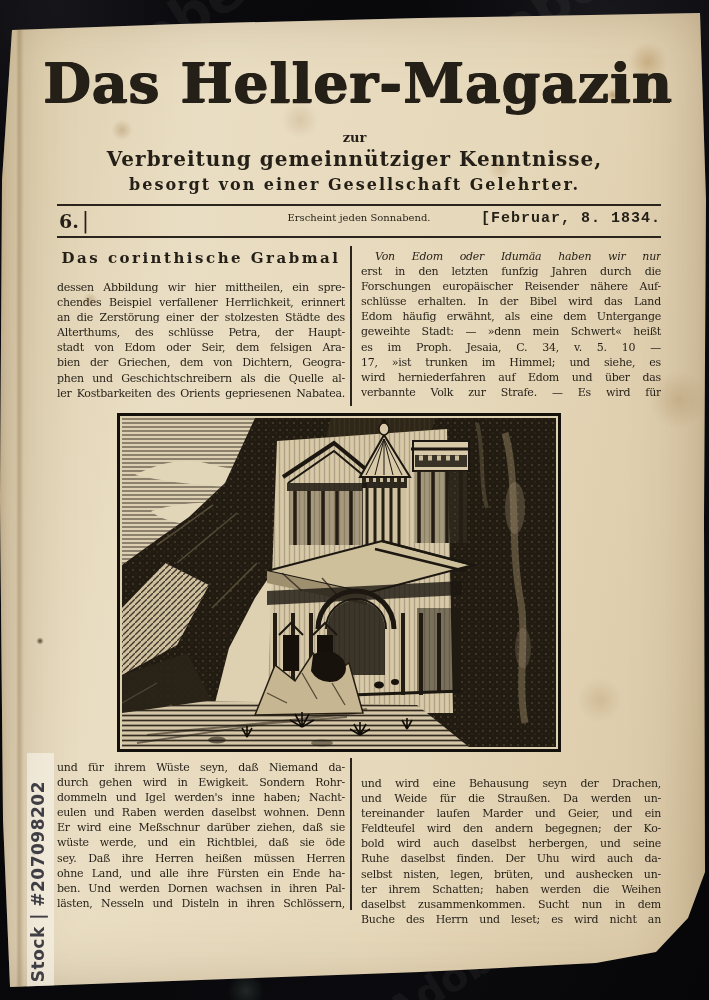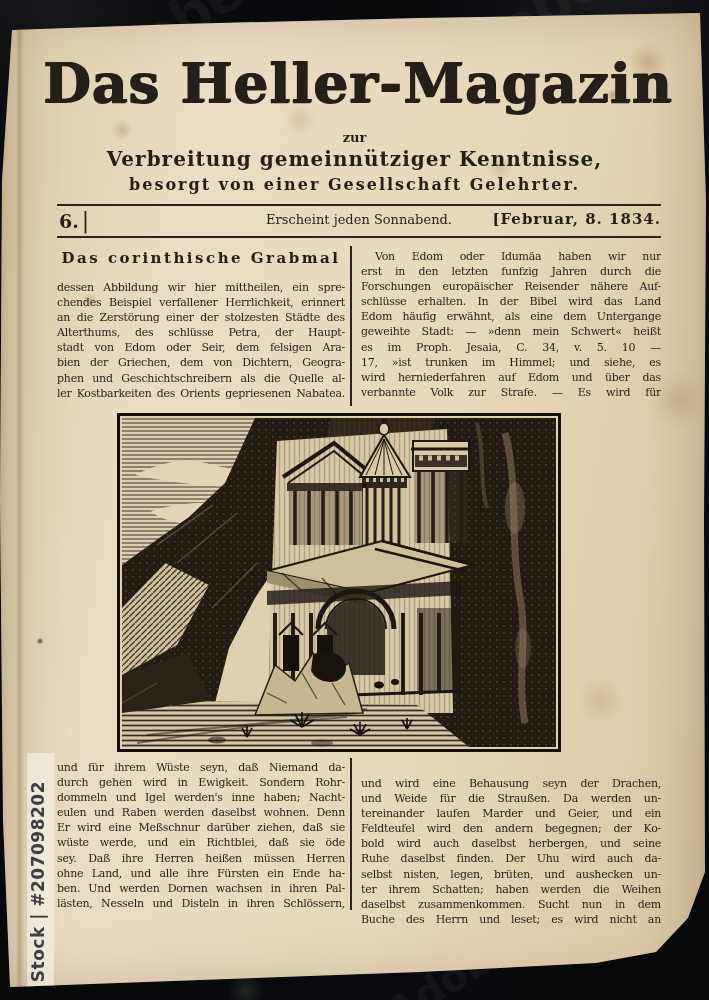--- a/index.html
+++ b/index.html
@@ -36,34 +36,34 @@
     font-size:55px;font-weight:bold;letter-spacing:1px;color:#241f17;
     text-shadow:1.3px 0 #241f17, 0 .6px #241f17;padding-left:12px;}
   .sub1{position:absolute;top:130px;left:0;right:0;text-align:center;font-size:13px;font-weight:bold;}
   .sub2{position:absolute;top:147px;left:0;right:0;text-align:center;font-size:20px;font-weight:bold;letter-spacing:1px;}
   .sub3{position:absolute;top:175px;left:0;right:0;text-align:center;font-size:16px;font-weight:bold;letter-spacing:2px;}
   .rule{position:absolute;left:57px;width:604px;height:1.7px;background:#2a241c;}
   .rule-top{top:204px;} .rule-mid{top:236px;}
   .issue-row{position:absolute;top:207px;left:57px;width:604px;height:28px;}
   .issue-no{position:absolute;left:2px;top:1px;font-size:19px;font-weight:bold;}
   .issue-bar{font-weight:400;font-size:22px;margin-left:3px;}
-  .sched{position:absolute;left:0;right:0;top:5px;text-align:center;font-size:13px;}
-  .date{position:absolute;right:0;top:3px;font-size:15px;font-weight:bold;letter-spacing:1px;}
+  .sched{position:absolute;left:0;right:0;top:5px;text-align:center;font-size:10px;}
+  .date{position:absolute;right:0;top:3px;font-size:15px;font-weight:bold;letter-spacing:1px;font-family:Liberation Mono, monospace;}
 
   .cols{position:absolute;left:57px;width:604px;}
   .cols.top{top:246px;height:164px;}
   .cols.bottom{top:758px;height:156px;}
   .col{position:absolute;top:0;}
   .col.left{left:0;width:288px;}
   .col.right{left:304px;width:300px;top:3px;}
   .divider{position:absolute;left:293px;top:0;bottom:4px;width:1.5px;background:#2a241c;}
   .article-heading{margin:3px 0 13px;text-align:center;font-size:15px;font-weight:bold;letter-spacing:2.5px;}
   .line{font-size:11px;letter-spacing:-0.25px;line-height:15.1px;height:15.1px;overflow:hidden;
     text-align:justify;text-align-last:justify;white-space:nowrap;}
-  .line.indent{text-indent:14px;}
+  .line.indent{text-indent:14px;font-style:italic;}
 
   .engraving{position:absolute;left:117px;top:413px;width:444px;height:339px;margin:0;}
   .engraving svg{display:block;width:100%;height:100%;}
 
   .wm-strip{position:absolute;left:27px;top:753px;width:27px;height:247px;overflow:hidden;
     background:rgba(252,250,242,.55);}
   .wm-strip span{position:absolute;left:1px;bottom:-52px;writing-mode:vertical-rl;transform:rotate(180deg);
     font-family:"DejaVu Sans",sans-serif;font-size:17px;font-weight:600;color:#3e3e44;
     letter-spacing:.5px;white-space:nowrap;}
 </style>

